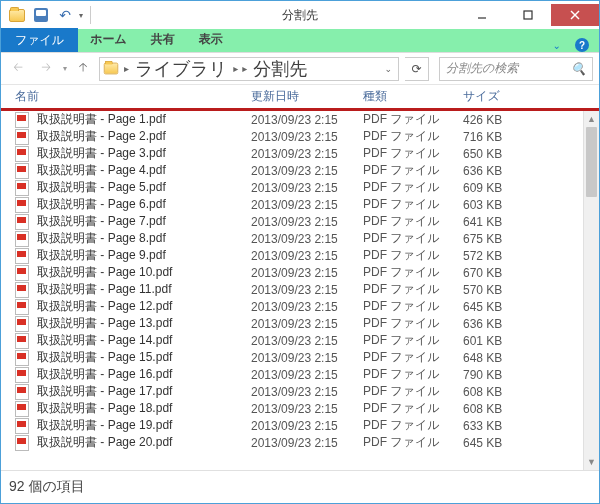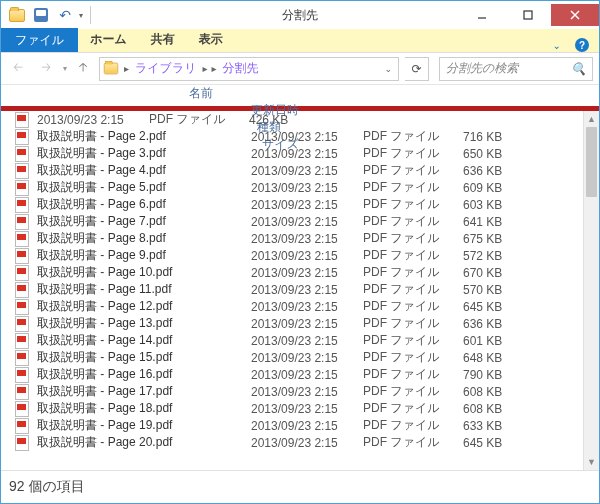--- a/index.html
+++ b/index.html
@@ -12,40 +12,40 @@
 .disk-mini { width: 14px; height: 14px; background: #4a7ebb; border-radius: 2px; position: relative; }
 .disk-mini::after { content: ""; position: absolute; top: 2px; left: 2px; right: 2px; height: 6px; background: #fff; border-radius: 1px; }
 .undo-mini { width: 14px; height: 14px; display: flex; align-items: center; justify-content: center; color: #3b6fb0; font-size: 14px; }
 .qat-sep { width: 1px; height: 18px; background: #ccc; margin: 0 3px; }
 .qat-drop { font-size: 8px; color: #666; }
 .title-text { position: absolute; left: 50%; transform: translateX(-50%); font-size: 12px; color: #333; }
 .winbtns { margin-left: auto; display: flex; height: 22px; }
 .winbtn { width: 46px; display: flex; align-items: center; justify-content: center; cursor: pointer; }
 .winbtn.close { background: #c75050; color: #fff; width: 48px; }
 .winbtn svg { width: 10px; height: 10px; }
-.ribbon-tabs { height: 24px; background: #fef9c3; display: flex; align-items: flex-end; border-bottom: 1px solid #ddd; position: relative; }
+.ribbon-tabs { height: 24px; background: #86efac; display: flex; align-items: flex-end; border-bottom: 1px solid #ddd; position: relative; }
 .tab-file { background: #1979ca; color: #fff; padding: 4px 14px; font-size: 12px; height: 24px; display: flex; align-items: center; }
 .tab { padding: 4px 12px; font-size: 12px; color: #444; cursor: pointer; font-weight: bold; }
 .ribbon-right { margin-left: auto; display: flex; align-items: center; gap: 14px; padding-right: 10px; color: #1979ca; }
 .expand-chev { font-size: 10px; }
 .help-icon { width: 14px; height: 14px; border-radius: 50%; background: #1979ca; color: #fff; display: flex; align-items: center; justify-content: center; font-size: 10px; font-weight: bold; }
 .navbar { height: 32px; background: #fff; display: flex; align-items: center; gap: 6px; padding: 0 6px; border-bottom: 1px solid #e5e5e5; }
 .navbtn { width: 22px; height: 22px; border-radius: 50%; display: flex; align-items: center; justify-content: center; color: #bbb; cursor: pointer; }
 .navdrop { font-size: 8px; color: #999; }
 .up-btn { width: 20px; height: 20px; display: flex; align-items: center; justify-content: center; color: #666; cursor: pointer; }
 .addressbar { flex: 1; height: 24px; border: 1px solid #ccc; display: flex; align-items: center; background: #fff; }
 .addr-icon { width: 22px; display: flex; justify-content: center; }
-.crumb { padding: 0 4px; font-size: 12px; color: #8b5cf6; cursor: pointer; }
+.crumb { padding: 0 4px; font-size: 18px; color: #404040; cursor: pointer; }
 .crumb-sep { color: #666; font-size: 10px; padding: 0 2px; }
 .addr-drop { margin-left: auto; padding: 0 6px; color: #666; font-size: 9px; }
 .refresh-btn { width: 24px; height: 24px; border: 1px solid #ccc; border-left: none; display: flex; align-items: center; justify-content: center; color: #555; cursor: pointer; }
 .searchbox { width: 154px; height: 24px; border: 1px solid #ccc; margin-left: 4px; display: flex; align-items: center; padding: 0 6px; color: #888; font-size: 12px; font-style: italic; }
 .search-ph { flex: 1; }
 .search-icon { color: #888; }
-.headers { height: 26px; display: flex; align-items: center; border-bottom: 5px solid #b91c1c; color: #4a6b9b; font-size: 12px; padding-left: 14px; flex-direction: column; }
+.headers { height: 26px; display: flex; align-items: center; border-bottom: 3px solid #b91c1c; color: #4a6b9b; font-size: 12px; padding-left: 14px; }
 .col-name { width: 236px; }
 .col-date { width: 112px; }
 .col-type { width: 100px; }
 .col-size { width: 90px; text-align: left; }
 .filelist { flex: 1; overflow: hidden; position: relative; }
 .file-rows { position: absolute; top: 0; left: 0; right: 12px; }
 .row { height: 17px; display: flex; align-items: center; padding-left: 14px; font-size: 12px; }
 .fileicon { width: 16px; height: 16px; margin-right: 6px; position: relative; }
 .pdf-icon { width: 14px; height: 16px; background: #fff; border: 1px solid #bbb; position: relative; }
 .pdf-icon::before { content: ""; position: absolute; top: 2px; left: 1px; width: 9px; height: 6px; background: #d93025; }
@@ -137,20 +137,21 @@
   <div class="col-type">種類</div>
   <div class="col-size">サイズ</div>
 </div>
 
 <div class="filelist">
   <div class="file-rows" id="file-rows">
       <div class="row">
         <div class="fileicon">
           <div class="pdf-icon"></div>
         </div>
+        <div class="fname">取扱説明書 - Page 1.pdf</div>
         <div class="fdate">2013/09/23 2:15</div>
         <div class="ftype">PDF ファイル</div>
         <div class="fsize">426 KB</div>
       </div>
       <div class="row">
         <div class="fileicon">
           <div class="pdf-icon"></div>
         </div>
         <div class="fname">取扱説明書 - Page 2.pdf</div>
         <div class="fdate">2013/09/23 2:15</div>

